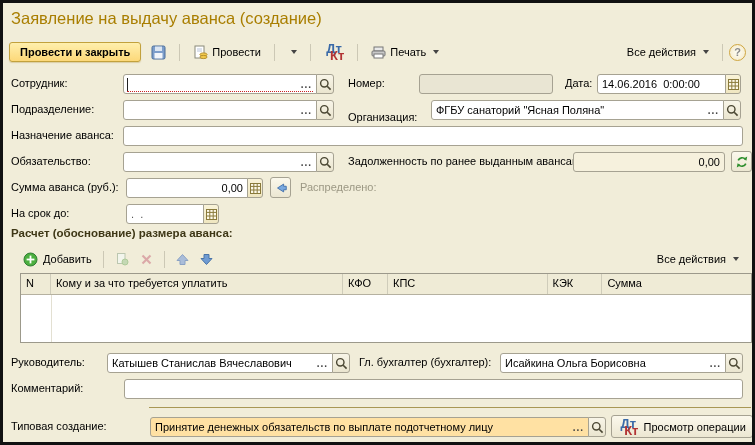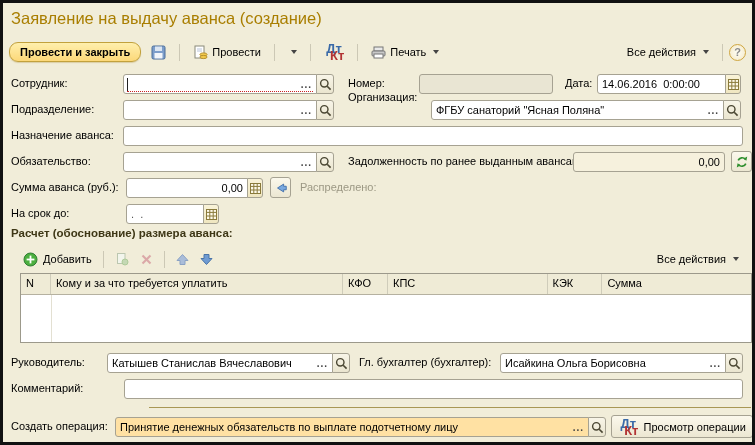--- a/index.html
+++ b/index.html
@@ -7,41 +7,41 @@
     --yellowfield:#ffe1a3; --rofield:#f6f1dd; --disfield:#e9e5d3;
     --hdrbg:#efebd6; --tblborder:#9c998b;
   }
   html,body{margin:0;padding:0;background:#fff;}
   *{box-sizing:border-box;}
   .window{position:relative;width:755px;height:445px;background:var(--bg);
     border:3px solid #111;font-family:"Liberation Sans",sans-serif;font-size:11px;color:#000;overflow:hidden;}
   .title{position:absolute;left:8px;top:6px;font-size:16.5px;font-weight:normal;color:var(--gold);white-space:nowrap;}
   button{font-family:inherit;font-size:11px;background:none;border:none;padding:0;margin:0;color:#000;cursor:default;}
   .toolbar{position:absolute;left:6px;top:36px;right:6px;height:26px;display:flex;align-items:center;gap:3px;}
-  .tbtn{display:inline-flex;align-items:center;gap:4px;padding:3px 6px;border:1px solid transparent;border-radius:9px;white-space:nowrap;}
+  .tbtn{display:inline-flex;align-items:center;gap:4px;padding:3px 6px;border:1px solid transparent;border-radius:3px;white-space:nowrap;}
   .primary{background:linear-gradient(#ffefad,#fcd879);border:1px solid #c2a13d;font-weight:bold;padding:3px 10px;box-shadow:0 1px 1px rgba(150,110,0,.25);}
   .sep{width:1px;height:17px;background:#ccc8b5;margin:0 3px;}
   .spacer{flex:1;}
   .caret{width:0;height:0;border-left:3.5px solid transparent;border-right:3.5px solid transparent;border-top:4px solid #444;margin-left:3px;}
   .helpbtn{width:17px;height:17px;border-radius:50%;border:1px solid #cfa640;background:radial-gradient(#fffef5,#f3e7c4);
     color:#8a8a8a;font-weight:bold;display:flex;align-items:center;justify-content:center;font-size:11px;}
   .dtkt{display:flex;flex-direction:column;line-height:7px;font-size:13px;font-weight:bold;}
   .dtkt .dt{color:#3a6aa8;}
   .dtkt .kt{color:#b23333;margin-left:6px;}
   .lbl{position:absolute;font-size:11px;white-space:nowrap;text-align:center;}
   .lbl.gray{color:#9c9884;}
   .lbl.bold{font-weight:bold;color:#3e3716;}
   .lbl.gold{color:var(--gold);}
   .combo{position:absolute;display:flex;height:20px;}
   .fld{position:relative;display:flex;background:#fff;border:1px solid var(--ctl);border-radius:3px;min-width:0;}
   .combo .fld{flex:1;border-radius:3px 0 0 3px;}
   .fld.abs{position:absolute;height:20px;}
   .fld.disabled{background:var(--disfield);}
   .fld.readonly{background:var(--rofield);}
-  .fld.yellow{background:var(--yellowfield);}
+  .fld.yellow{background:var(--yellowfield);margin-left:35px;}
   .txt{flex:1;align-self:center;padding:0 4px;white-space:pre;overflow:hidden;font-size:11px;line-height:17px;min-width:0;}
   .txt.right{text-align:right;}
   .dots{align-self:center;padding:0 4px 0 1px;color:#444;letter-spacing:1px;font-weight:bold;font-size:10px;cursor:pointer;}
   .redline{position:absolute;left:3px;right:3px;bottom:1px;border-bottom:1px dotted #cc2222;}
   .tcaret{position:absolute;left:3px;top:3px;width:1px;height:13px;background:#222;}
   .mag{width:18px;height:20px;border:1px solid var(--ctl);border-left:1px solid var(--ctl);margin-left:-1px;
     border-radius:0 3px 3px 0;background:linear-gradient(#f8f5e8,#eae5cf);display:flex;align-items:center;justify-content:center;}
   .seg{width:16px;height:20px;border:1px solid var(--ctl);margin-left:-1px;border-radius:0 3px 3px 0;
     background:linear-gradient(#f9f3d8,#efe6c0);display:flex;align-items:center;justify-content:center;}
   .sqbtn{position:absolute;width:21px;height:21px;border:1px solid var(--ctl);border-radius:3px;
@@ -154,21 +154,21 @@
       <span class="txt"></span>
       <span class="dots">...</span>
     </div>
     <button class="mag">
       <svg width="13" height="13" viewBox="0 0 13 13">
           <circle cx="5.3" cy="5.3" r="3.7" fill="none" stroke="#4a4632" stroke-width="1.4"></circle>
           <line x1="8.2" y1="8.2" x2="11.6" y2="11.6" stroke="#4a4632" stroke-width="1.6"></line>
         </svg>
     </button>
   </div>
-  <div class="lbl" style="left:345px;top:88px">Организация:</div>
+  <div class="lbl" style="left:345px;top:108px">Организация:</div>
   <div class="combo" style="left:428px;top:97px;width:310px">
     <div class="fld">
       <span class="txt">ФГБУ санаторий "Ясная Поляна"</span>
       <span class="dots">...</span>
     </div>
     <button class="mag">
       <svg width="13" height="13" viewBox="0 0 13 13">
           <circle cx="5.3" cy="5.3" r="3.7" fill="none" stroke="#4a4632" stroke-width="1.4"></circle>
           <line x1="8.2" y1="8.2" x2="11.6" y2="11.6" stroke="#4a4632" stroke-width="1.6"></line>
         </svg>
@@ -325,21 +325,21 @@
     </button>
   </div>
 
   <div class="lbl" style="left:8px;top:379px">Комментарий:</div>
   <div class="fld abs" style="left:121px;top:376px;width:619px">
     <span class="txt"></span>
   </div>
 
   <div class="grpline" style="left:146px;top:404px;width:602px"></div>
 
-  <div class="lbl" style="left:8px;top:417px">Создать операция:</div>
+  <div class="lbl" style="left:8px;top:417px">Типовая создание:</div>
   <div class="combo" style="left:112px;top:414px;width:491px">
     <div class="fld yellow">
       <span class="txt">Принятие денежных обязательств по выплате подотчетному лицу</span>
       <span class="dots">...</span>
     </div>
     <button class="mag">
       <svg width="13" height="13" viewBox="0 0 13 13">
           <circle cx="5.3" cy="5.3" r="3.7" fill="none" stroke="#4a4632" stroke-width="1.4"></circle>
           <line x1="8.2" y1="8.2" x2="11.6" y2="11.6" stroke="#4a4632" stroke-width="1.6"></line>
         </svg>

